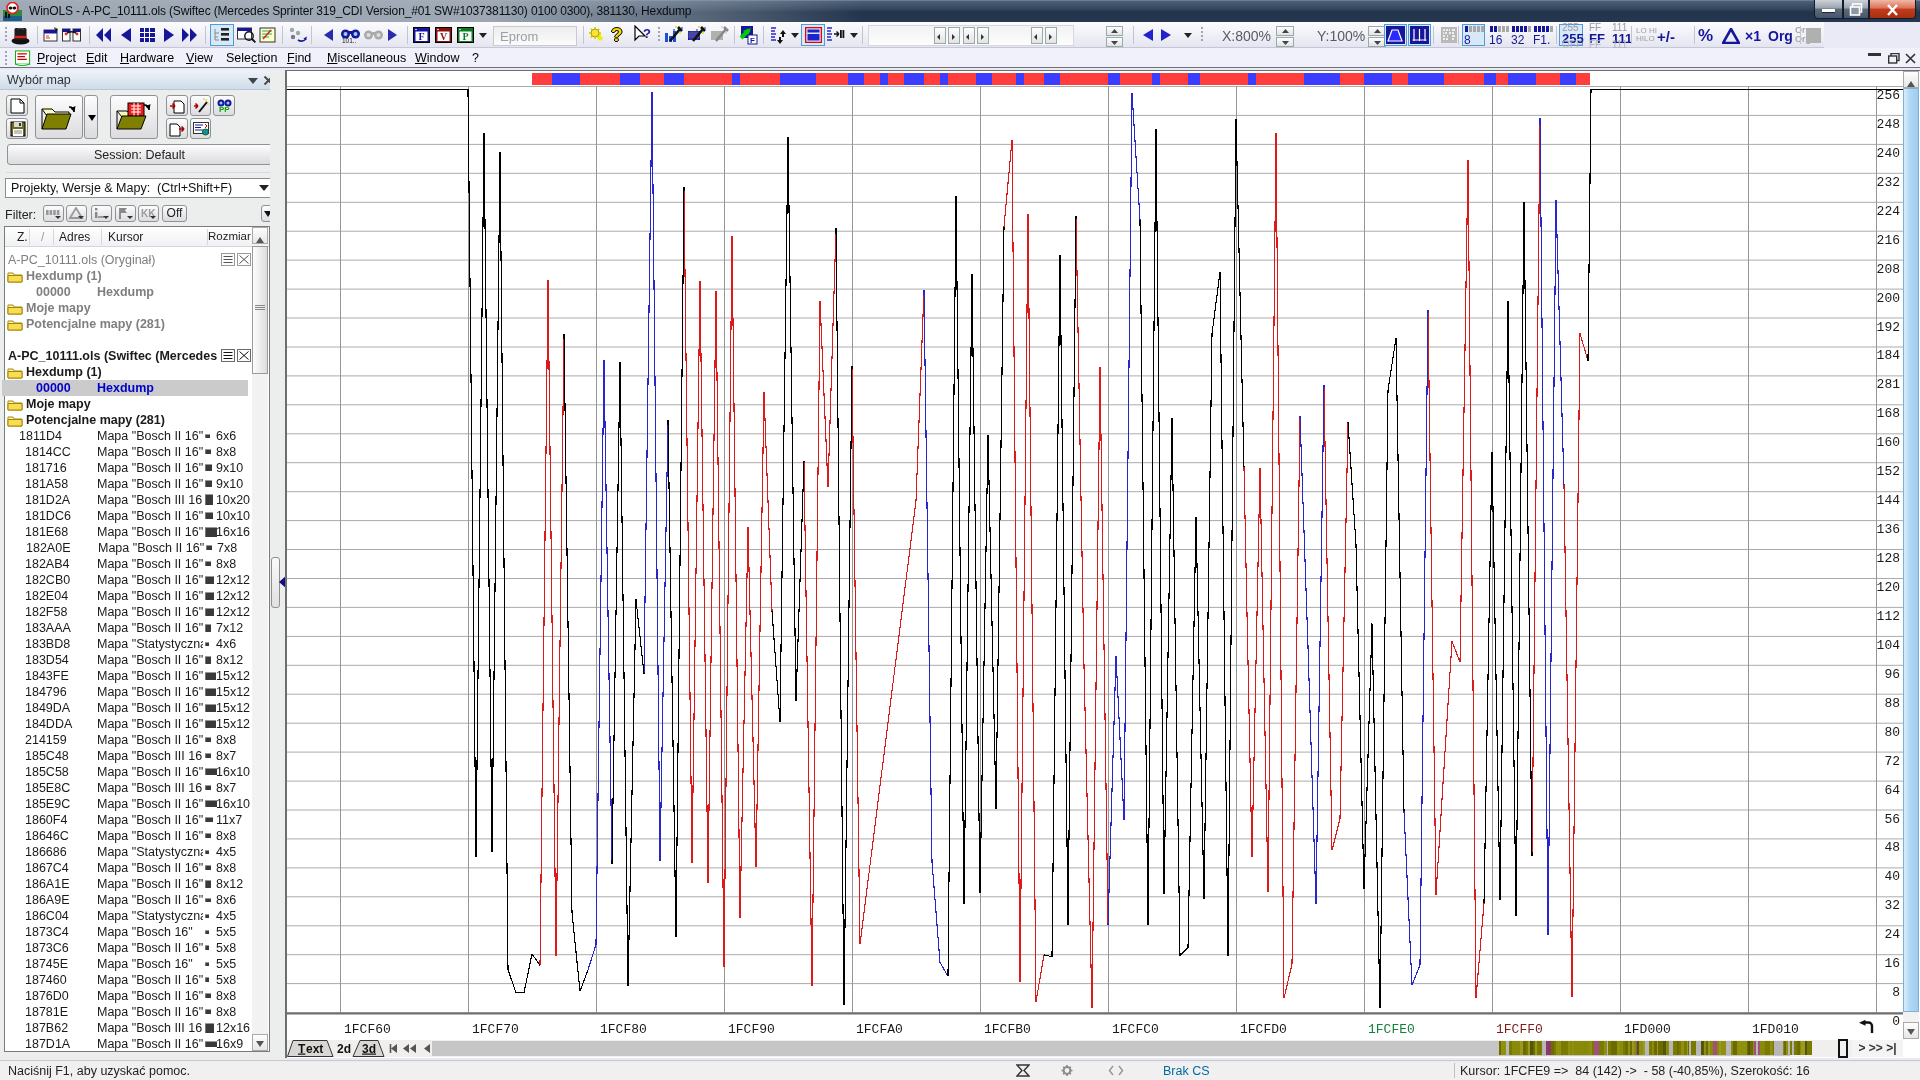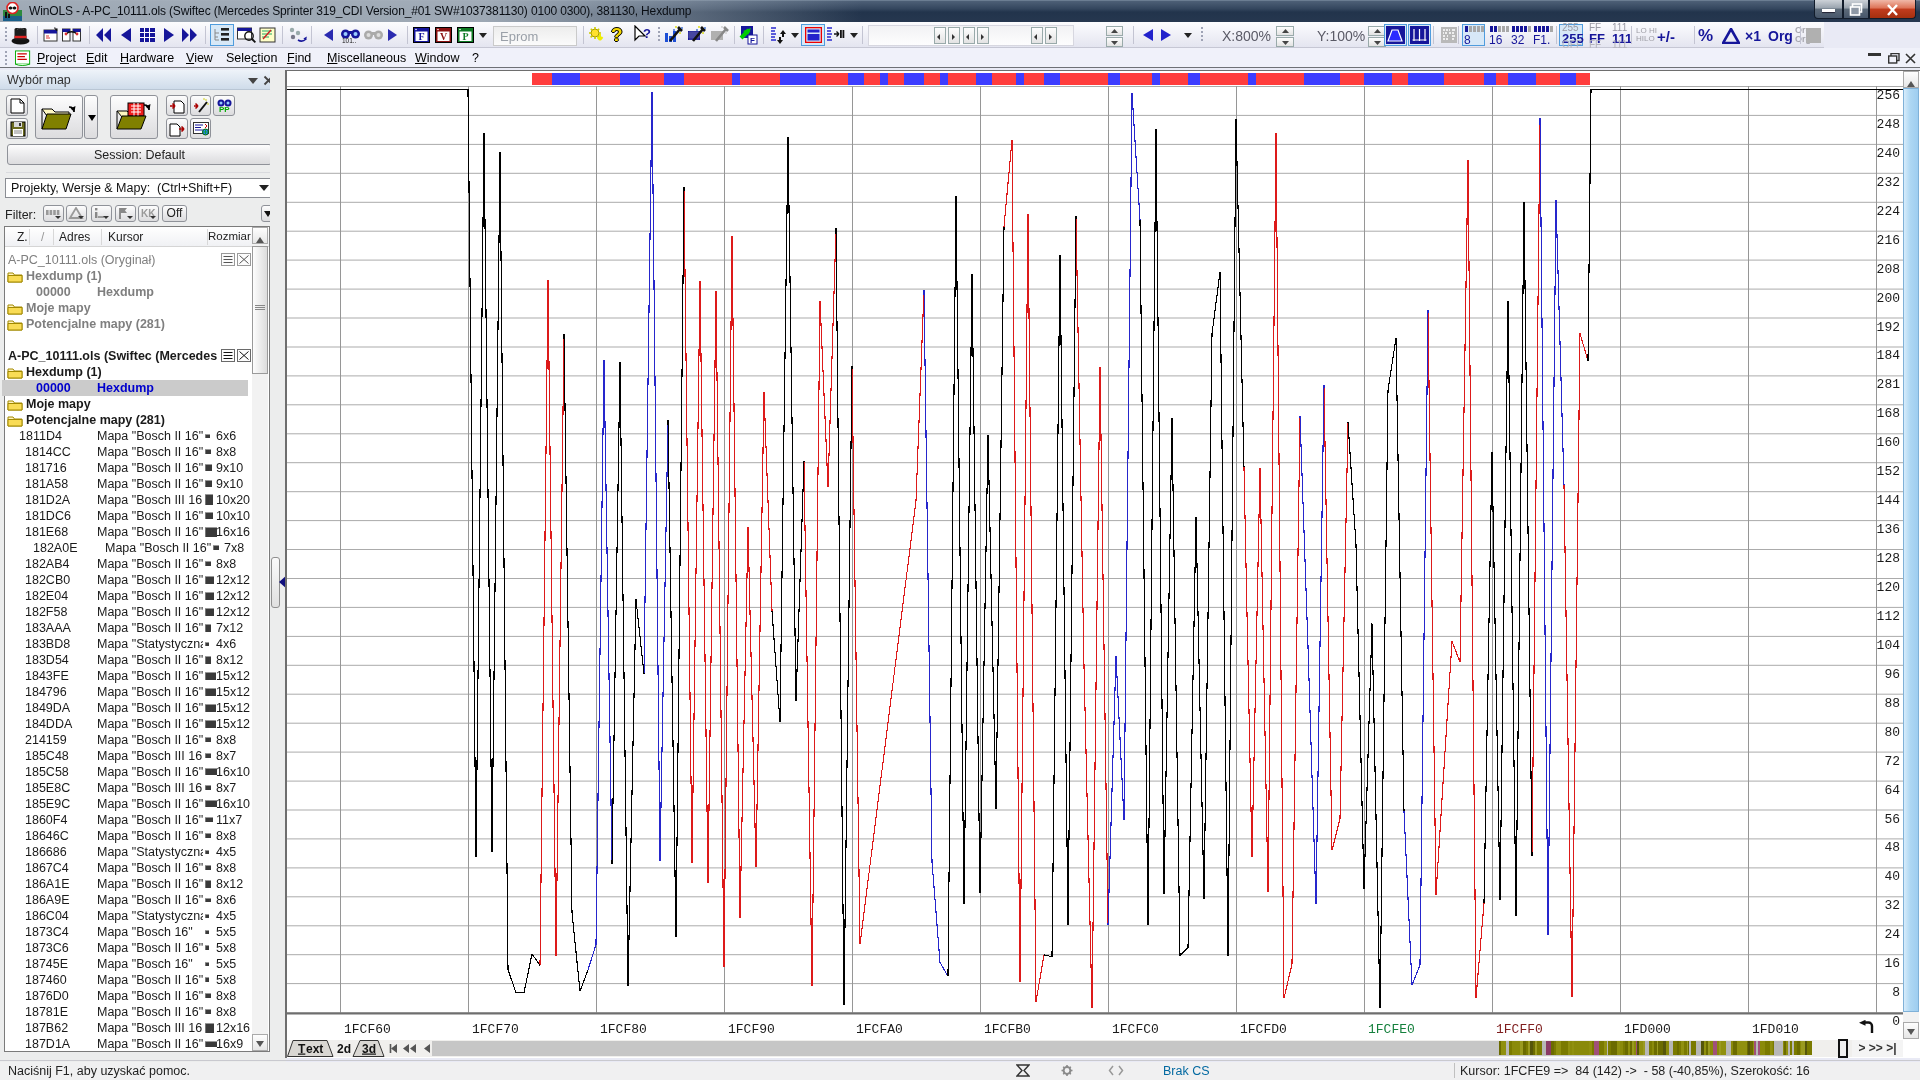--- a/index.html
+++ b/index.html
@@ -605,21 +605,21 @@
       <span class="abs" style="left:97px;top:1px;width:106px;overflow:hidden;white-space:nowrap">Mapa "Bosch II 16"</span>
       <div class="abs" style="left:205px;top:4px;width:8px;height:7px;background:#3a3a3a;border-top:1px solid #999;box-shadow:inset 1px 0 0 #777"></div>
       <span class="abs" style="left:216px;top:1px">10x10</span>
     </div>
 <div class="abs" style="left:0;top:524px;width:248px;height:16px">
       <span class="abs" style="left:25px;top:1px">181E68</span>
       <span class="abs" style="left:97px;top:1px;width:106px;overflow:hidden;white-space:nowrap">Mapa "Bosch II 16"</span>
       <div class="abs" style="left:205px;top:3px;width:12px;height:10px;background:#3a3a3a;border-top:1px solid #999;box-shadow:inset 1px 0 0 #777"></div>
       <span class="abs" style="left:216px;top:1px">16x16</span>
     </div>
-<div class="abs" style="left:8px;top:540px;width:248px;height:16px">
+<div class="abs" style="left:1px;top:540px;width:248px;height:16px">
       <span class="abs" style="left:25px;top:1px">182A0E</span>
       <span class="abs" style="left:97px;top:1px;width:106px;overflow:hidden;white-space:nowrap">Mapa "Bosch II 16"</span>
       <div class="abs" style="left:205px;top:5px;width:6px;height:5px;background:#3a3a3a;border-top:1px solid #999;box-shadow:inset 1px 0 0 #777"></div>
       <span class="abs" style="left:216px;top:1px">7x8</span>
     </div>
 <div class="abs" style="left:0;top:556px;width:248px;height:16px">
       <span class="abs" style="left:25px;top:1px">182AB4</span>
       <span class="abs" style="left:97px;top:1px;width:106px;overflow:hidden;white-space:nowrap">Mapa "Bosch II 16"</span>
       <div class="abs" style="left:205px;top:5px;width:6px;height:5px;background:#3a3a3a;border-top:1px solid #999;box-shadow:inset 1px 0 0 #777"></div>
       <span class="abs" style="left:216px;top:1px">8x8</span>

